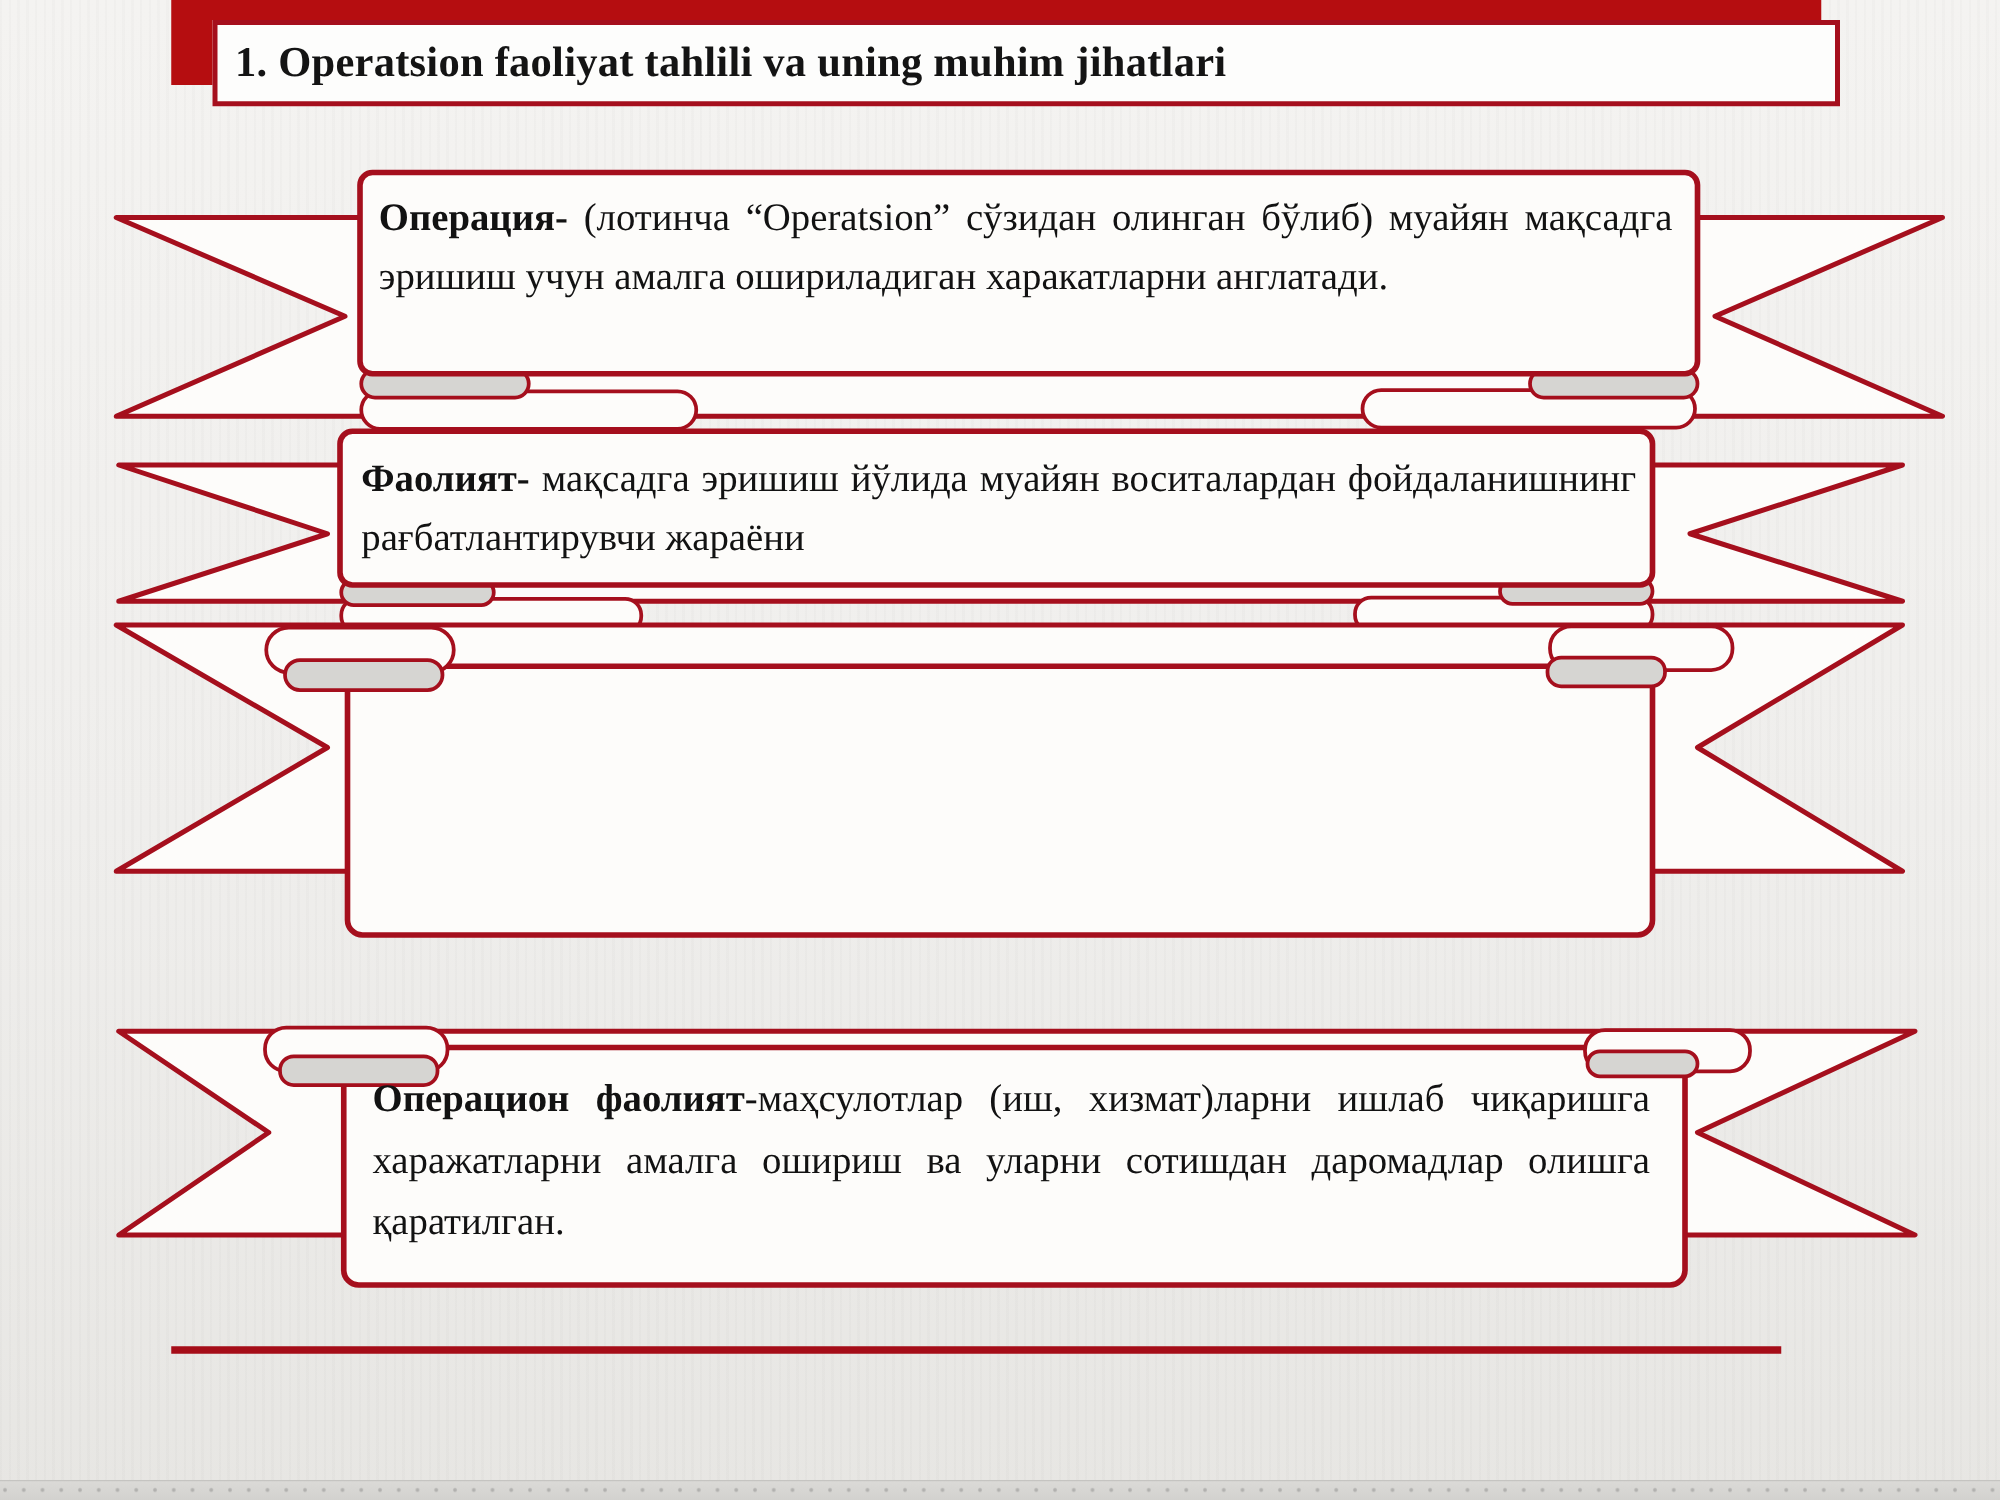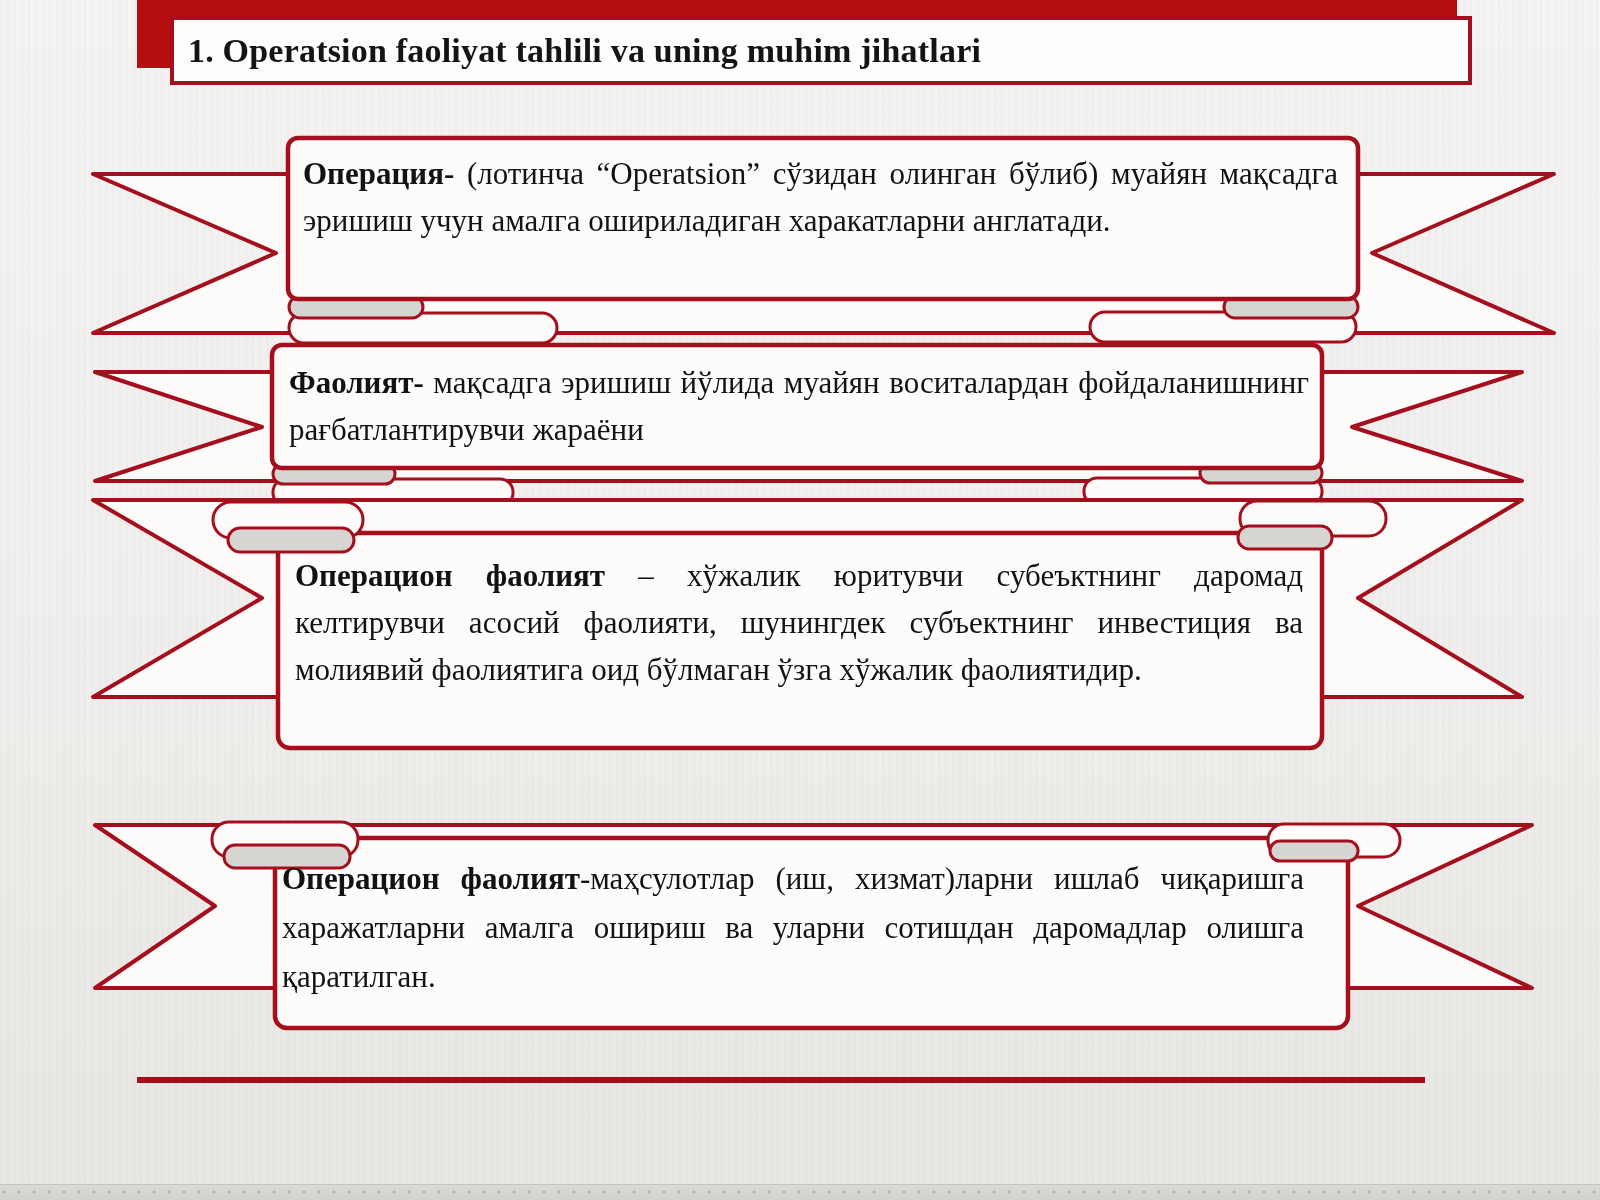--- a/index.html
+++ b/index.html
@@ -33,21 +33,21 @@
   
   .btext{
     position:absolute;color:#121212;
     font-size:31px;line-height:47px;
     text-align:justify;text-align-last:left;
   }
   .btext b{font-weight:bold;}
   #t1{left:303px;top:150px;width:1035px;}
   #t2{left:289px;top:359px;width:1020px;}
   #t3{left:295px;top:552px;width:1008px;}
-  #t4{left:282px;top:854px;width:1022px;line-height:49px;font-family:Liberation Serif, serif;}
+  #t4{left:298px;top:854px;width:1022px;line-height:49px;font-family:Liberation Serif, serif;}
   
   .divider{
     position:absolute;left:137px;top:1077px;width:1288px;height:6px;
     background:#a50d18;
   }
   
   .bottom-strip{
     position:absolute;left:0;top:1184px;width:1600px;height:16px;
     background:
       radial-gradient(circle at 4px 7px, rgba(80,80,80,0.28) 1px, rgba(0,0,0,0) 2px),
@@ -100,23 +100,20 @@
   </div>
 
   <div class="btext" id="t2">
     <b>Фаолият-</b><span> мақсадга эришиш йўлида муайян воситалардан фойдаланишнинг рағбатлантирувчи жараёни</span>
   </div>
 
   <div class="btext" id="t1">
     <b>Операция-</b><span> (лотинча “Operatsion” сўзидан олинган бўлиб) муайян мақсадга эришиш учун амалга ошириладиган харакатларни англатади.</span>
   </div>
 
-  <div class="btext" id="t3">
-    <b>Операцион фаолият</b><span> – хўжалик юритувчи субеъктнинг даромад келтирувчи асосий фаолияти, шунингдек субъектнинг инвестиция ва молиявий фаолиятига оид бўлмаган ўзга хўжалик фаолиятидир.</span>
-  </div>
 
   <div class="btext" id="t4">
     <b>Операцион фаолият</b><span>-маҳсулотлар (иш, хизмат)ларни ишлаб чиқаришга харажатларни амалга ошириш ва уларни сотишдан даромадлар олишга қаратилган.</span>
   </div>
 
   <div class="divider"></div>
 
   <div class="bottom-strip"></div>
 
 </div>

